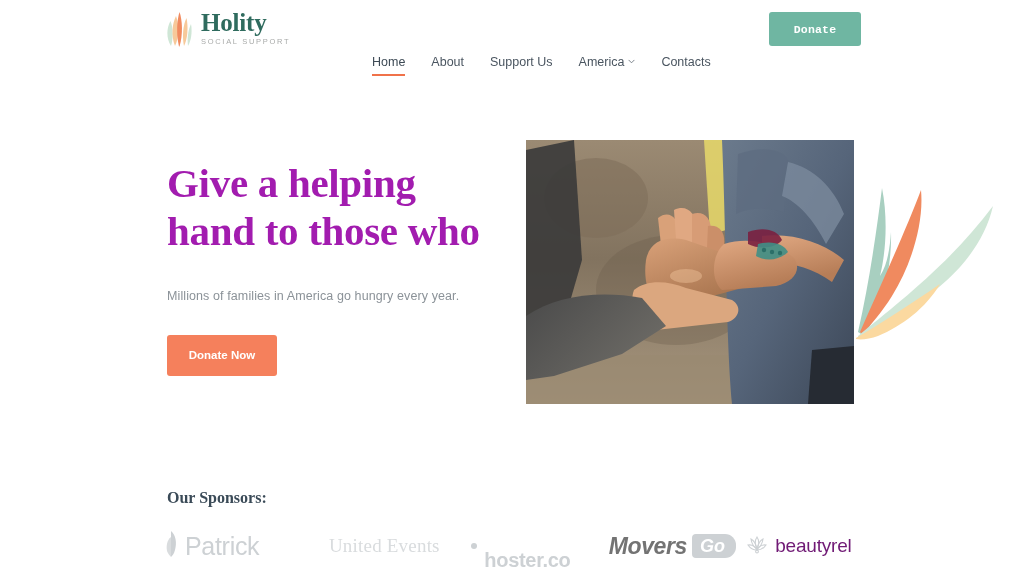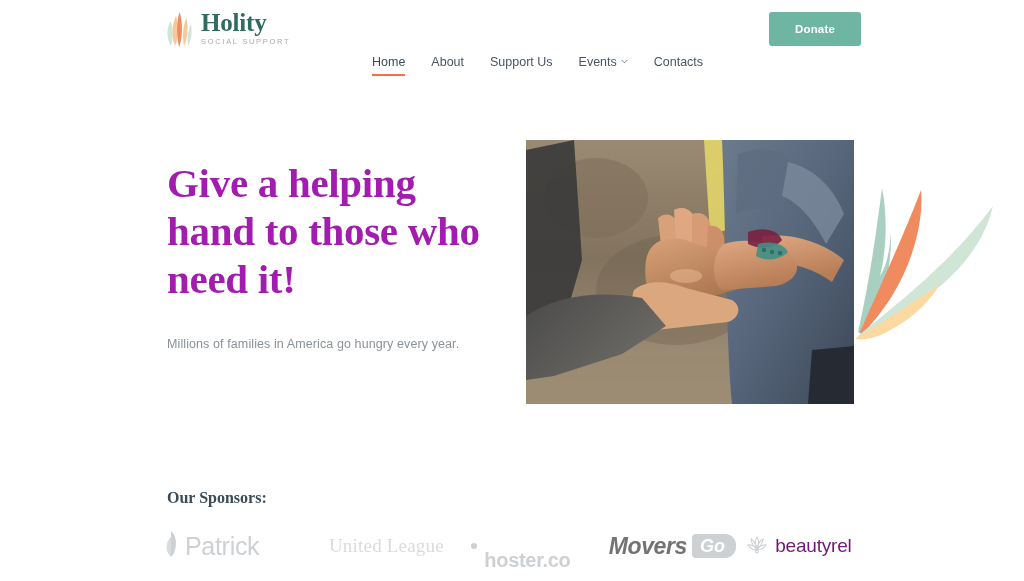--- a/index.html
+++ b/index.html
@@ -101,21 +101,21 @@
     width: 92px;
     height: 34px;
     background: #6fb6a2;
     border: none;
     border-radius: 3px;
     color: #ffffff;
     font-size: 11.5px;
     font-weight: 700;
     letter-spacing: 0.2px;
     cursor: pointer;
-    font-family: Liberation Sans, sans-serif;
+    font-family: Liberation Mono, monospace;
   }
 
   
   .hero-left {
     position: absolute;
     left: 167px;
     top: 160px;
     width: 330px;
   }
   .hero-title {
@@ -277,42 +277,42 @@
       <a class="nav-item active" href="#">
         <span>Home</span>
       </a>
       <a class="nav-item" href="#">
         <span>About</span>
       </a>
       <a class="nav-item" href="#">
         <span>Support Us</span>
       </a>
       <a class="nav-item" href="#">
-        <span>Events</span>
+        <span>America</span>
         <span class="chev">
           <svg width="7" height="7" viewBox="0 0 8 8" xmlns="http://www.w3.org/2000/svg">
             <path d="M1 2.5 L4 5.5 L7 2.5" fill="none" stroke="#6b757e" stroke-width="1" stroke-linecap="round" stroke-linejoin="round"></path>
           </svg>
         </span>
       </a>
       <a class="nav-item" href="#">
         <span>Contacts</span>
       </a>
     </nav>
 
     <button class="donate-top">Donate</button>
   </header>
 
   <section class="hero-left">
     <h1 class="hero-title">
       <span>Give a helping</span><br>
       <span>hand to those who</span><br>
-      <span>need it!</span>
     </h1>
     <p class="hero-sub">Millions of families in America go hungry every year.</p>
+    <button class="donate-now">Donate Now</button>
   </section>
 
   <figure class="hero-photo">
     <svg viewBox="0 0 328 264" preserveAspectRatio="xMidYMid slice" xmlns="http://www.w3.org/2000/svg">
       <defs>
         <linearGradient id="bgw" x1="0" y1="0" x2="0" y2="1">
           <stop offset="0" stop-color="#9b8a73"></stop>
           <stop offset="0.45" stop-color="#82735f"></stop>
           <stop offset="1" stop-color="#a8977f"></stop>
         </linearGradient>
@@ -385,21 +385,21 @@
       <span>
         <svg width="14" height="26" viewBox="0 0 14 26" xmlns="http://www.w3.org/2000/svg">
           <path d="M7 0 C12 4 13 12 11 19 C10 23 8 25 7 26 Z" fill="#cdd1d4"></path>
           <path d="M7 6 C3 9 2 15 3 20 C4 23 6 25 7 26 Z" fill="#d9dcde"></path>
         </svg>
       </span>
       <span class="lbl">Patrick</span>
     </div>
 
     <div class="sponsor sp-united">
-      <span class="lbl">United League</span>
+      <span class="lbl">United Events</span>
     </div>
 
     <div class="sponsor sp-hoster">
       <span class="dot"></span>
       <span class="lbl">hoster.co</span>
     </div>
 
     <div class="sponsor sp-movers">
       <span class="lbl">Movers</span>
       <span class="go-badge">Go</span>

